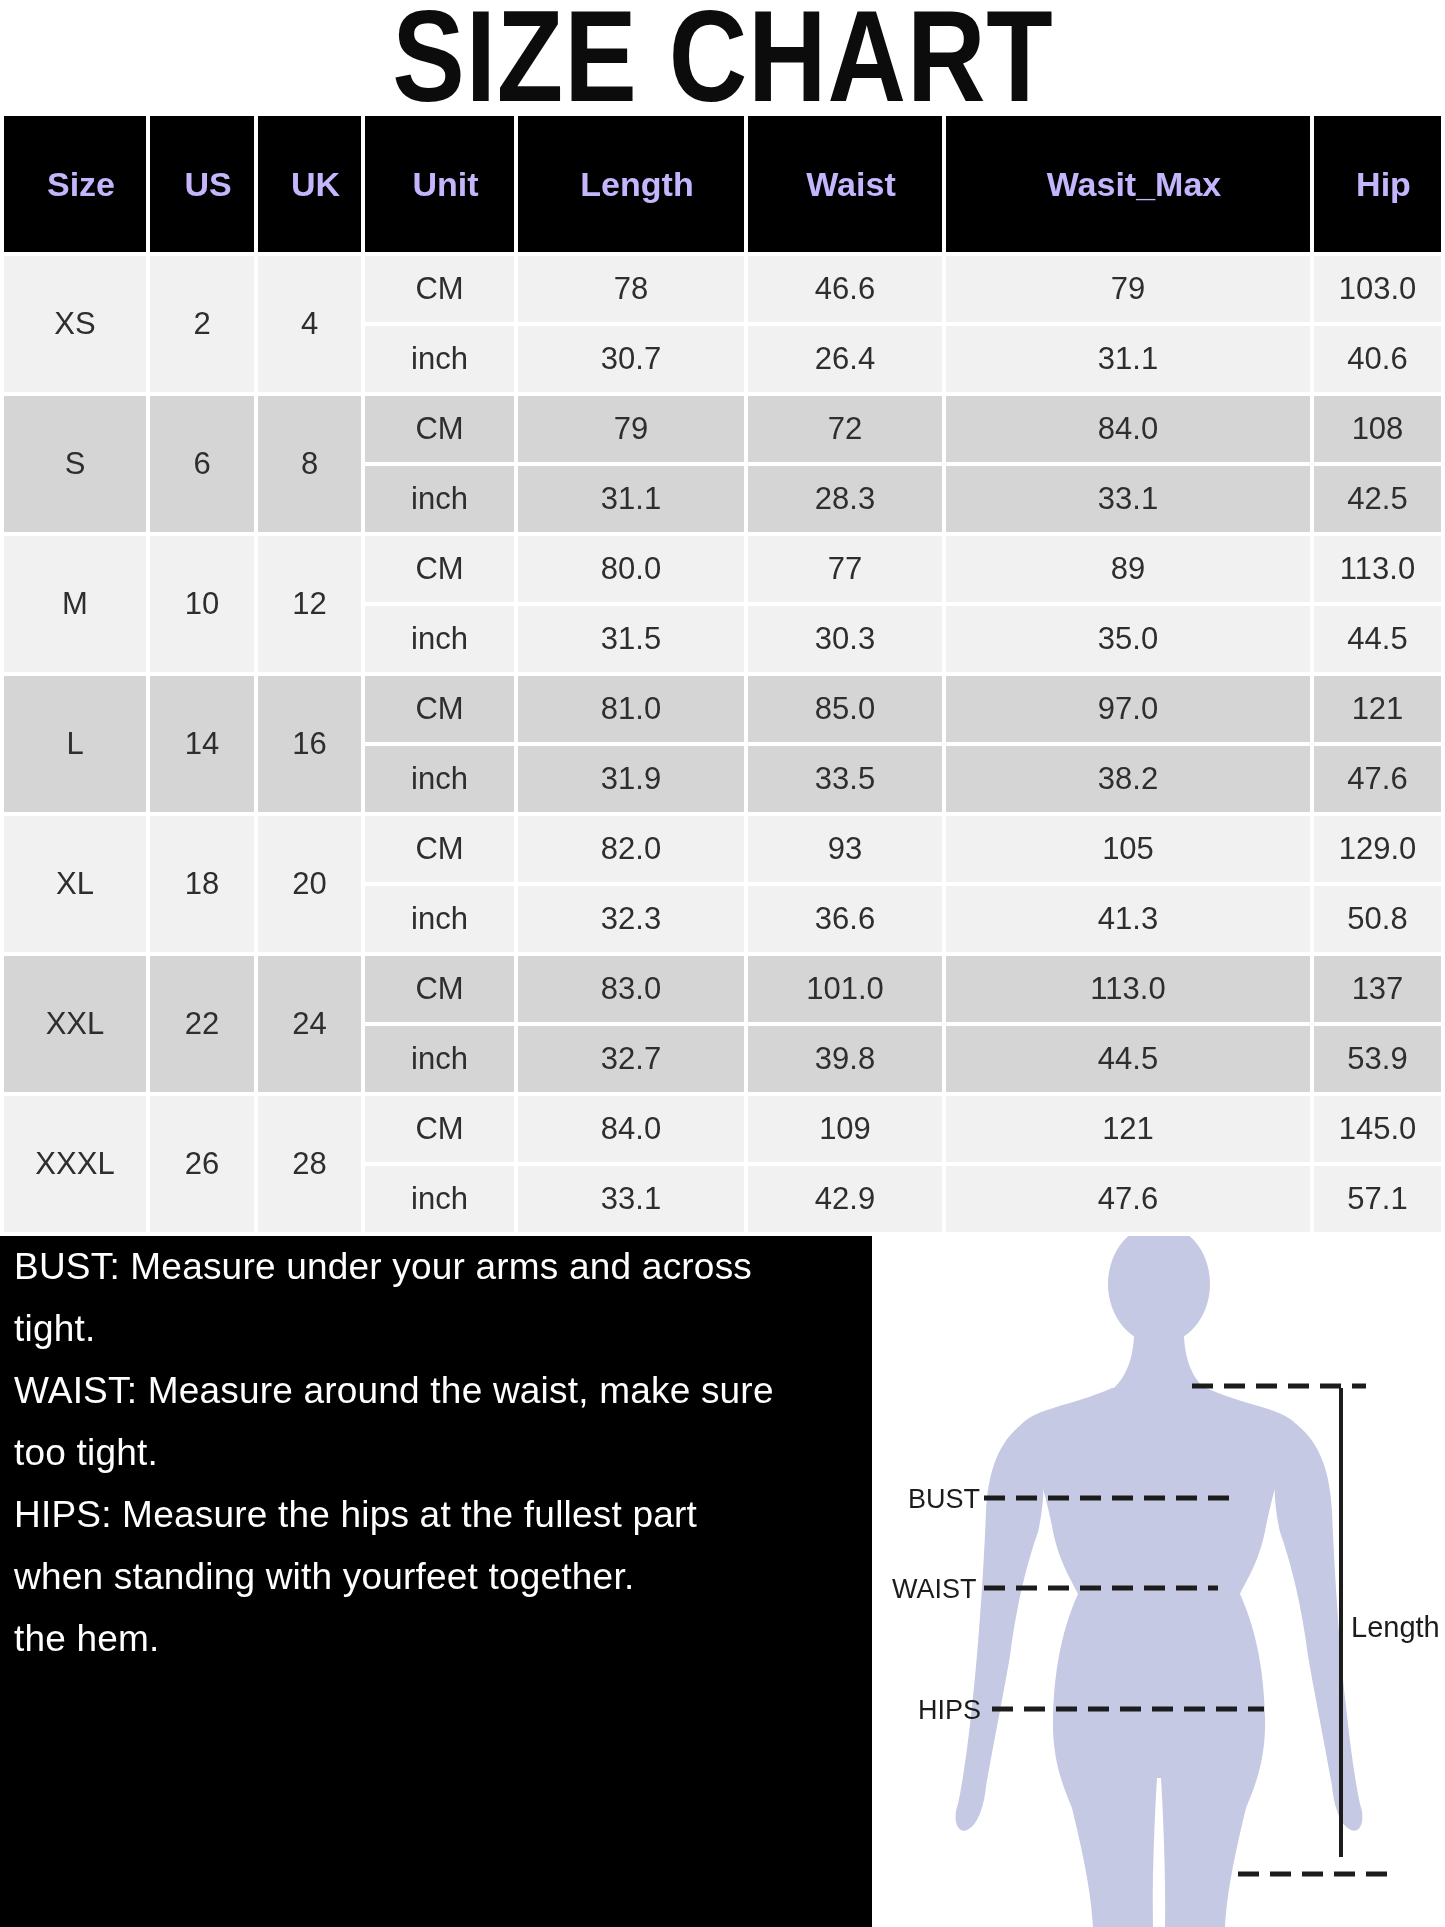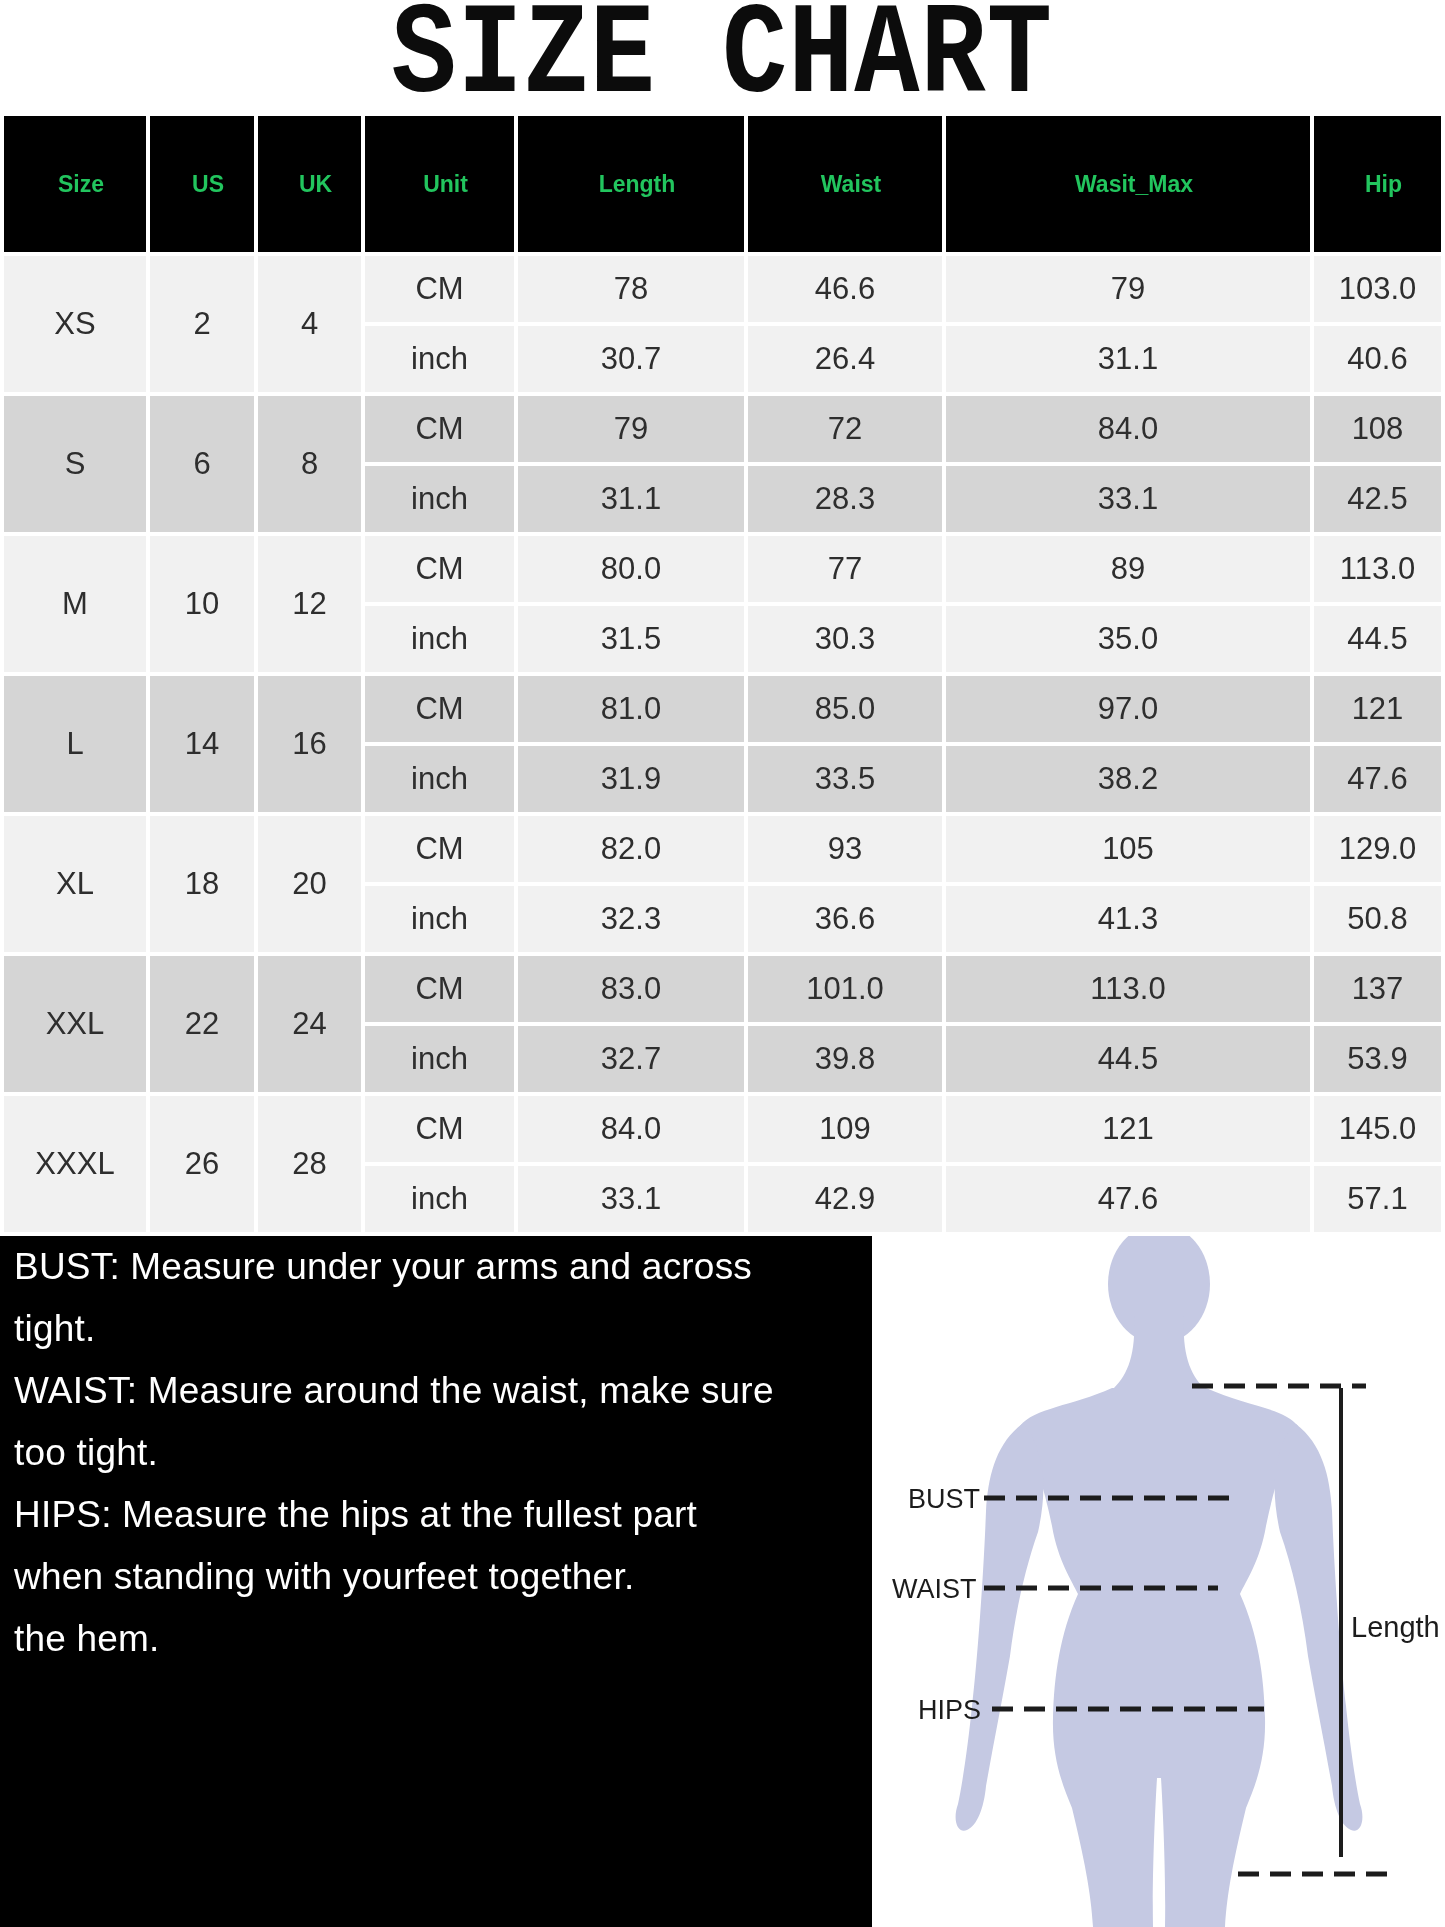--- a/index.html
+++ b/index.html
@@ -1,29 +1,29 @@
 <!DOCTYPE html>
 <html><head>
 <meta charset="utf-8">
 <style>
   * { margin: 0; padding: 0; box-sizing: border-box; }
   html, body { width: 1445px; height: 1927px; overflow: hidden; background: #ffffff;
     font-family: "Liberation Sans", sans-serif; }
   .page { width: 1445px; height: 1927px; position: relative; background: #fff; }
 
   
-  .title-wrap { height: 112px; display: flex; align-items: center; justify-content: center; font-family: Liberation Mono, monospace; }
+  .title-wrap { height: 112px; display: flex; align-items: center; justify-content: center; }
   .title { font-size: 128px; font-weight: bold; color: #0c0c0c; letter-spacing: 1px;
     transform: scale(0.85, 1.02); transform-origin: center; white-space: nowrap; line-height: 112px; }
 
   
   table.size-chart { border-collapse: separate; border-spacing: 4px; table-layout: fixed;
     width: 1445px; background: #ffffff; }
-  table.size-chart th { background: #000000; color: #22c55e; font-weight: bold;
-    font-size: 23px; height: 136px; text-align: center; vertical-align: middle; padding-left: 12px; }
+  table.size-chart th { background: #000000; color: #c4b5fd; font-weight: bold;
+    font-size: 34px; height: 136px; text-align: center; vertical-align: middle; padding-left: 12px; }
   table.size-chart td { height: 66px; text-align: center; vertical-align: middle;
     font-size: 31px; color: #2e2e2e; }
   tr.light td { background: #f1f1f1; }
   tr.dark td { background: #d5d5d5; }
 
   
   .bottom { display: flex; width: 1445px; height: 691px; }
   .instructions { width: 872px; height: 691px; background: #000000; color: #ffffff;
     padding: 0 0 0 14px; overflow: hidden; }
   .instructions .line { font-size: 37px; line-height: 62px; height: 62px;

